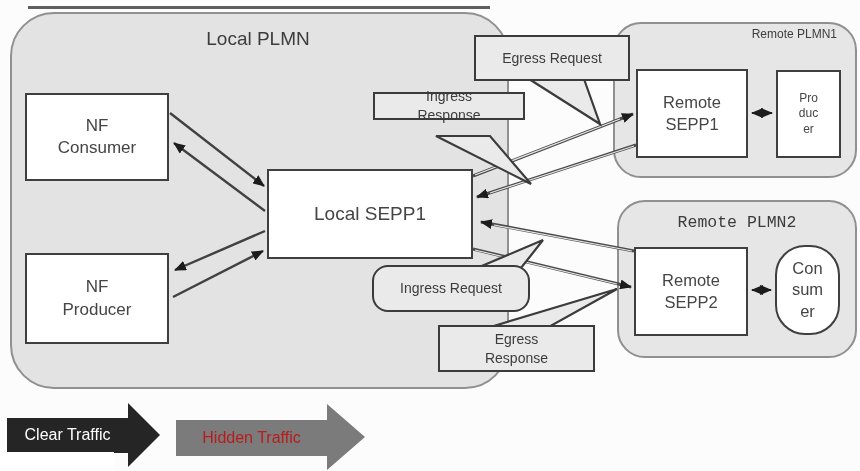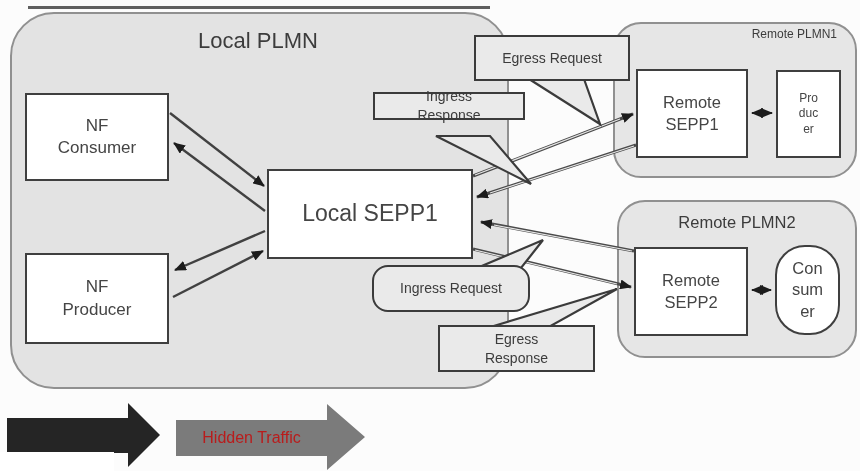--- a/index.html
+++ b/index.html
@@ -38,33 +38,33 @@
   .topline{position:absolute;left:28px;top:6px;width:462px;height:2.5px;background:#5f5f5f;z-index:2;}
   #white-patch{position:absolute;left:0;top:452px;width:114px;height:19px;background:#ffffff;z-index:9;}
 </style>
 </head>
 <body>
 
 <div id="stage">
 
   <div class="region" style="left:10px;top:12px;width:499px;height:377px;border-radius:44px;"></div>
   <div class="topline"></div>
-  <div class="region-title" style="left:158px;top:28px;width:200px;font-size:22px;">Local PLMN</div>
+  <div class="region-title" style="left:158px;top:28px;width:200px;font-size:19px;">Local PLMN</div>
 
   <div class="region" style="left:613px;top:22px;width:244px;height:156px;border-radius:28px;background:#e6e6e6;"></div>
   <div class="region-title" style="left:637px;top:27px;width:200px;font-size:12px;text-align:right;">Remote PLMN1</div>
 
   <div class="region" style="left:617px;top:200px;width:240px;height:158px;border-radius:28px;background:#e6e6e6;"></div>
-  <div class="region-title" style="left:637px;top:213px;width:200px;font-size:16.5px;">Remote PLMN2</div>
+  <div class="region-title" style="left:637px;top:213px;width:200px;font-size:16.5px;font-family:Liberation Mono, monospace;">Remote PLMN2</div>
 
   <div class="node" style="left:25px;top:93px;width:144px;height:88px;font-size:17px;">NF
 Consumer</div>
   <div class="node" style="left:25px;top:253px;width:144px;height:91px;font-size:17px;">NF
 Producer</div>
-  <div class="node" style="left:267px;top:169px;width:206px;height:90px;font-size:23px;">Local SEPP1</div>
+  <div class="node" style="left:267px;top:169px;width:206px;height:90px;font-size:19px;">Local SEPP1</div>
   <div class="node" style="left:636px;top:69px;width:112px;height:89px;font-size:16.5px;">Remote
 SEPP1</div>
   <div class="node" style="left:776px;top:70px;width:65px;height:88px;font-size:12px;">Pro
 duc
 er</div>
   <div class="node" style="left:634px;top:247px;width:114px;height:89px;font-size:16.5px;">Remote
 SEPP2</div>
   <div class="node" style="left:775px;top:245px;width:65px;height:90px;font-size:16.5px;border-radius:30px;">Con
 sum
 er</div>
@@ -105,17 +105,18 @@
     <polygon points="176,420 327,420 327,404 365,437 327,470 327,456 176,456" fill="#7b7b7b"></polygon>
   </svg>
 
   <div class="callout" style="left:442px;top:35px;width:156px;height:46px;margin-left:32px;">Egress Request</div>
   <div class="callout" style="left:373px;top:92px;width:152px;height:28px;">Ingress
 Response</div>
   <div class="callout" style="left:372px;top:265px;width:158px;height:47px;border-radius:16px;">Ingress Request</div>
   <div class="callout" style="left:438px;top:325px;width:157px;height:47px;">Egress
 Response</div>
 
+  <div class="legend-label" style="left:7px;top:426px;width:121px;">Clear Traffic</div>
   <div class="legend-label" style="left:176px;top:429px;width:151px;color:#b91c1c;">Hidden Traffic</div>
 
   <div id="white-patch"></div>
 
 </div>
 
 </body></html>

